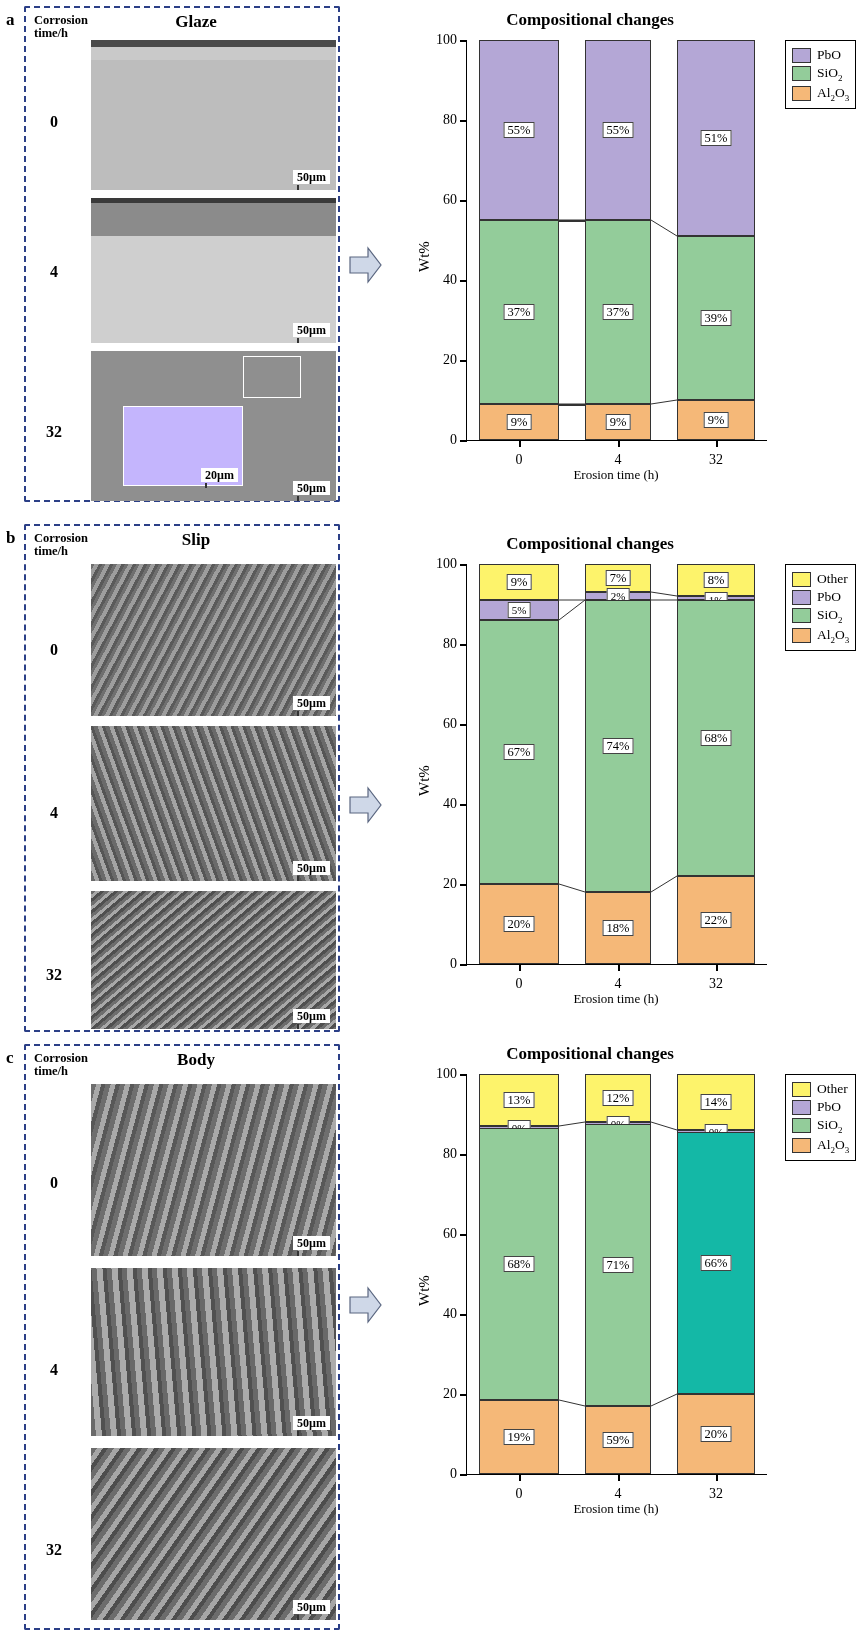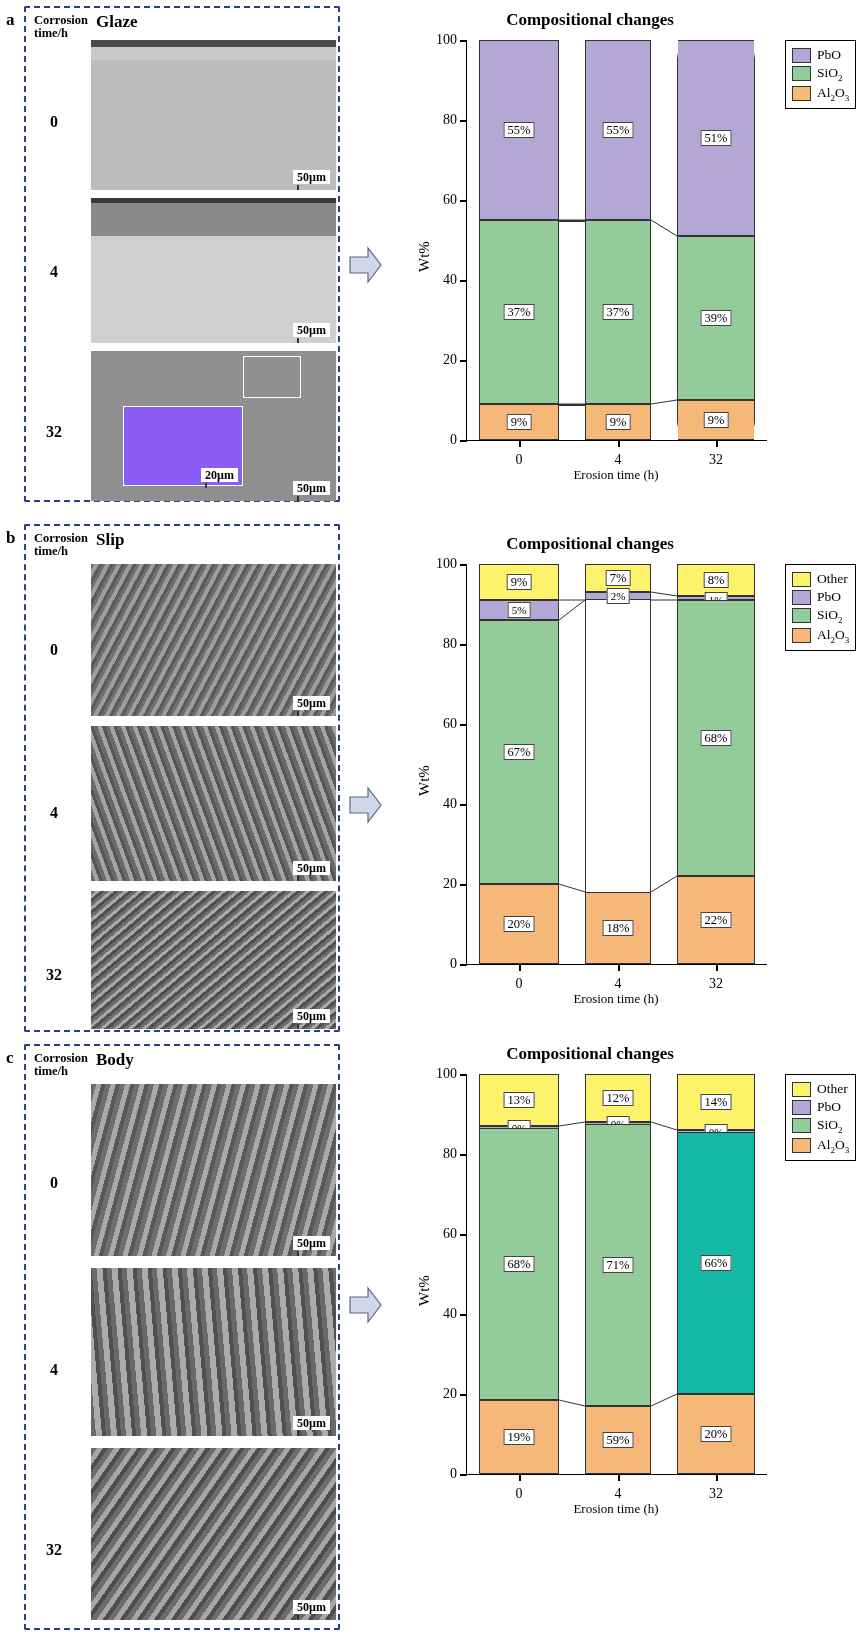--- a/index.html
+++ b/index.html
@@ -7,21 +7,21 @@
   .panel{position:absolute;left:0;width:866px;}
   .panel-a{top:0;height:520px;}
   .panel-b{top:520px;height:520px;}
   .panel-c{top:1040px;height:600px;}
 
   .panel-letter{position:absolute;font-family:"Liberation Serif",serif;font-weight:bold;font-size:17px;}
 
   
   .sem-box{position:absolute;border:2px dashed #2b3f87;border-radius:2px;box-sizing:border-box;}
   .sem-head{position:absolute;font-size:12.5px;font-weight:bold;line-height:13px;}
-  .sem-title{position:absolute;font-size:17px;font-weight:bold;text-align:left;}
+  .sem-title{position:absolute;font-size:17px;font-weight:bold;text-align:center;}
   .sem-row-label{position:absolute;font-size:16px;font-weight:bold;}
   .micro{position:absolute;overflow:hidden;background:#8e8e8e;}
   .scalebar{position:absolute;right:6px;bottom:6px;background:#fff;padding:1px 4px 0 4px;text-align:center;}
   .scalebar .txt{font-size:12px;font-weight:bold;line-height:13px;white-space:nowrap;}
   .scalebar .bar{height:5px;background:#000;margin-top:1px;}
 
   .arrow{position:absolute;width:34px;height:40px;}
 
   
   .chart{position:absolute;}
@@ -64,21 +64,21 @@
     <div class="micro" style="left:65px;top:190px;width:245px;height:145px;background:linear-gradient(#3a3a3a 0 5px,#8b8b8b 5px 38px,#cfcfcf 38px 100%);">
       <div class="scalebar">
         <div class="txt">50µm</div>
         <div class="bar"></div>
       </div>
     </div>
 
     <div class="sem-row-label" style="left:20px;top:415px;">32</div>
     <div class="micro" style="left:65px;top:343px;width:245px;height:150px;background:#8f8f8f;">
       <div style="position:absolute;left:152px;top:5px;width:56px;height:40px;border:1.5px solid #fff;"></div>
-      <div style="position:absolute;left:32px;top:55px;width:118px;height:78px;border:1.5px solid #fff;background:#8b5cf6;">
+      <div style="position:absolute;left:32px;top:55px;width:118px;height:78px;border:1.5px solid #fff;background:#c4b5fd;">
         <div class="scalebar" style="right:4px;bottom:3px;">
           <div class="txt">20µm</div>
           <div class="bar"></div>
         </div>
       </div>
       <div class="scalebar">
         <div class="txt">50µm</div>
         <div class="bar"></div>
       </div>
     </div>
@@ -131,21 +131,21 @@
         <div class="seg" style="top:0;height:180px;background:#b4a7d6;">
             <span class="seglabel">55%</span>
           </div>
         <div class="seg" style="top:180px;height:184px;background:#93cc9a;">
             <span class="seglabel">37%</span>
           </div>
         <div class="seg" style="top:364px;height:36px;background:#f5b878;">
             <span class="seglabel">9%</span>
           </div>
       </div>
-      <div class="bar" style="left:210px;top:0;width:78px;height:400px;border-radius:19px;">
+      <div class="bar" style="left:210px;top:0;width:78px;height:400px;">
         <div class="seg" style="top:0;height:196px;background:#b4a7d6;">
             <span class="seglabel">51%</span>
           </div>
         <div class="seg" style="top:196px;height:164px;background:#93cc9a;">
             <span class="seglabel">39%</span>
           </div>
         <div class="seg" style="top:360px;height:40px;background:#f5b878;">
             <span class="seglabel">9%</span>
           </div>
       </div>
@@ -258,20 +258,23 @@
             <span class="seglabel">20%</span>
           </div>
       </div>
       <div class="bar" style="left:118px;top:0;width:66px;height:400px;">
         <div class="seg" style="top:0;height:28px;background:#fdf36b;">
             <span class="seglabel">7%</span>
           </div>
         <div class="seg" style="top:28px;height:8px;background:#b4a7d6;">
             <span class="seglabel" style="font-size:11px;">2%</span>
           </div>
+        <div class="seg" style="top:36px;height:292px;background:#93cc9a;">
+            <span class="seglabel">74%</span>
+          </div>
         <div class="seg" style="top:328px;height:72px;background:#f5b878;">
             <span class="seglabel">18%</span>
           </div>
       </div>
       <div class="bar" style="left:210px;top:0;width:78px;height:400px;">
         <div class="seg" style="top:0;height:32px;background:#fdf36b;">
             <span class="seglabel">8%</span>
           </div>
         <div class="seg" style="top:32px;height:4px;background:#b4a7d6;">
             <span class="seglabel" style="font-size:11px;top:3px;transform:translate(-50%,-50%);">1%</span>

